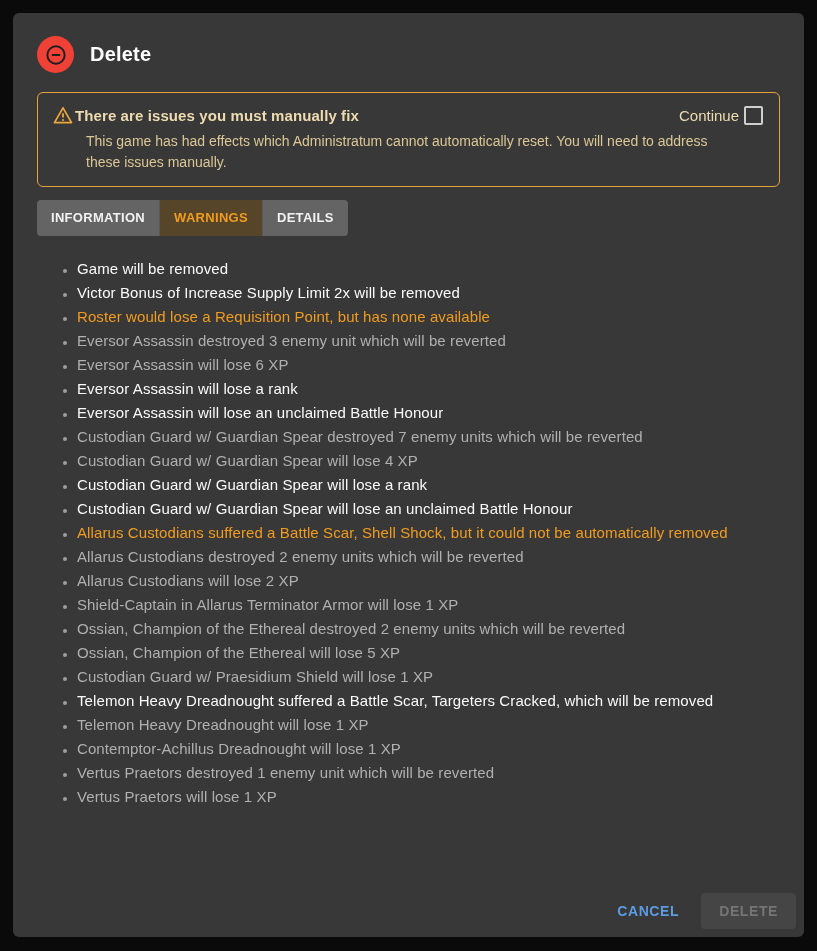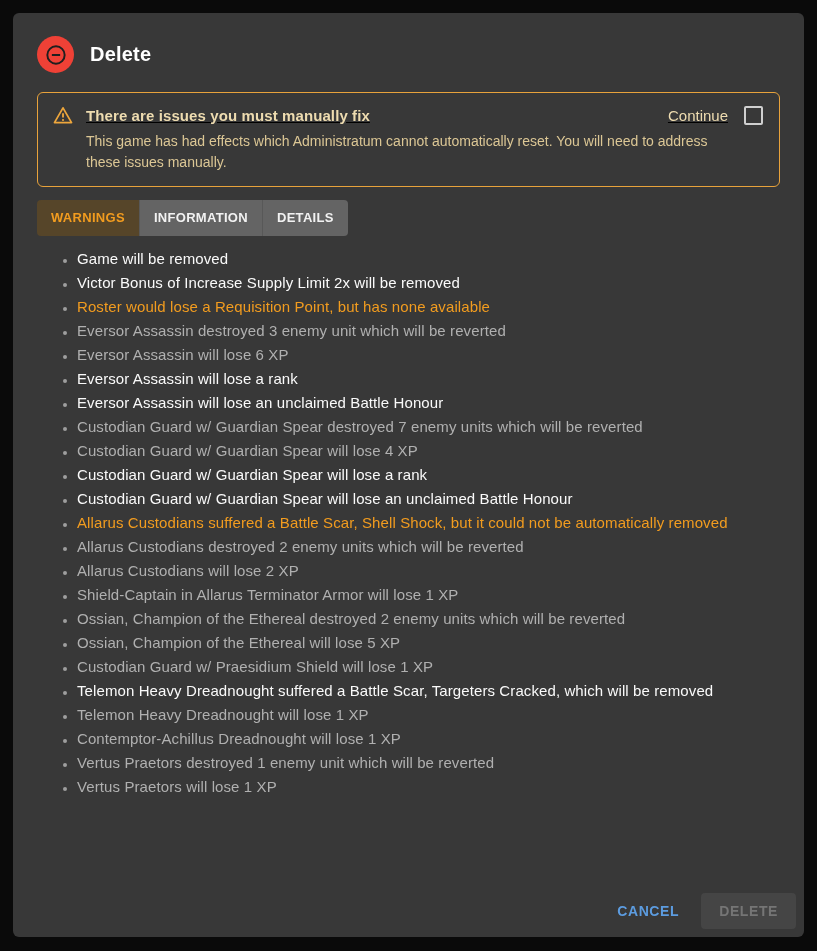--- a/index.html
+++ b/index.html
@@ -35,21 +35,21 @@
   .desc {
     margin: 20px 24px 0 24px;
     font-size: 15px; line-height: 25px; color: #c7c7c7;
   }
   .alert {
     margin: 19px 24px 0 24px;
     border: 1px solid #e8a23b;
     border-radius: 6px;
     padding: 11px 14px 13px 14px;
   }
-  .alert-row { display: flex; align-items: center; gap: 12px; text-decoration: underline; }
+  .alert-row { display: flex; align-items: center; gap: 1px; }
   .warn-icon { width: 22px; height: 22px; flex: 0 0 auto; display: flex; }
   .alert-title {
     font-size: 15px; font-weight: 700; color: #eedcb0; letter-spacing: 0.1px;
   }
   .alert-spacer { flex: 1; }
   .continue-label { font-size: 15px; color: #eedcb0; margin-left: 34px; }
   .continue-checkbox {
     appearance: none; -webkit-appearance: none;
     width: 19px; height: 19px; margin: 0 2px 0 4px;
     border: 2px solid #cfcfcf; border-radius: 2px;
@@ -68,21 +68,21 @@
   .tab {
     height: 36px; line-height: 36px; padding: 0 14px;
     background: #646464; color: #f2f2f2;
     font-size: 13px; font-weight: 700; letter-spacing: 0.3px;
     cursor: pointer; border-right: 1px solid #585858;
     user-select: none;
   }
   .tab:last-child { border-right: none; }
   .tab.active { background: #564529; color: #f29c1f; }
   .warnings {
-    margin: 11px 0 0 0;
+    margin: 21px 0 0 0;
     padding: 0 24px 0 64px;
     list-style: disc;
     flex: 1; overflow: hidden;
   }
   .warnings li {
     font-size: 15px; line-height: 24px;
     letter-spacing: 0.1px;
   }
   .warnings li::marker { color: #9e9e9e; font-size: 12px; }
   .lvl-normal   { color: #b0b0b0; font-weight: 400; }
@@ -129,22 +129,22 @@
       </span>
       <div class="alert-title">There are issues you must manually fix</div>
       <div class="alert-spacer"></div>
       <label class="continue-label">Continue</label>
       <input type="checkbox" class="continue-checkbox" style="">
     </div>
     <div class="alert-body">This game has had effects which Administratum cannot automatically reset. You will need to address these issues manually.</div>
   </div>
 
   <div class="tabs">
+    <div class="tab">INFORMATION</div>
     <div class="tab active">WARNINGS</div>
-    <div class="tab">INFORMATION</div>
     <div class="tab">DETAILS</div>
   </div>
 
   <ul class="warnings">
       <li class="lvl-emphasis">Game will be removed</li>
       <li class="lvl-emphasis">Victor Bonus of Increase Supply Limit 2x will be removed</li>
       <li class="lvl-warning">Roster would lose a Requisition Point, but has none available</li>
       <li class="lvl-normal">Eversor Assassin destroyed 3 enemy unit which will be reverted</li>
       <li class="lvl-normal">Eversor Assassin will lose 6 XP</li>
       <li class="lvl-emphasis">Eversor Assassin will lose a rank</li>

